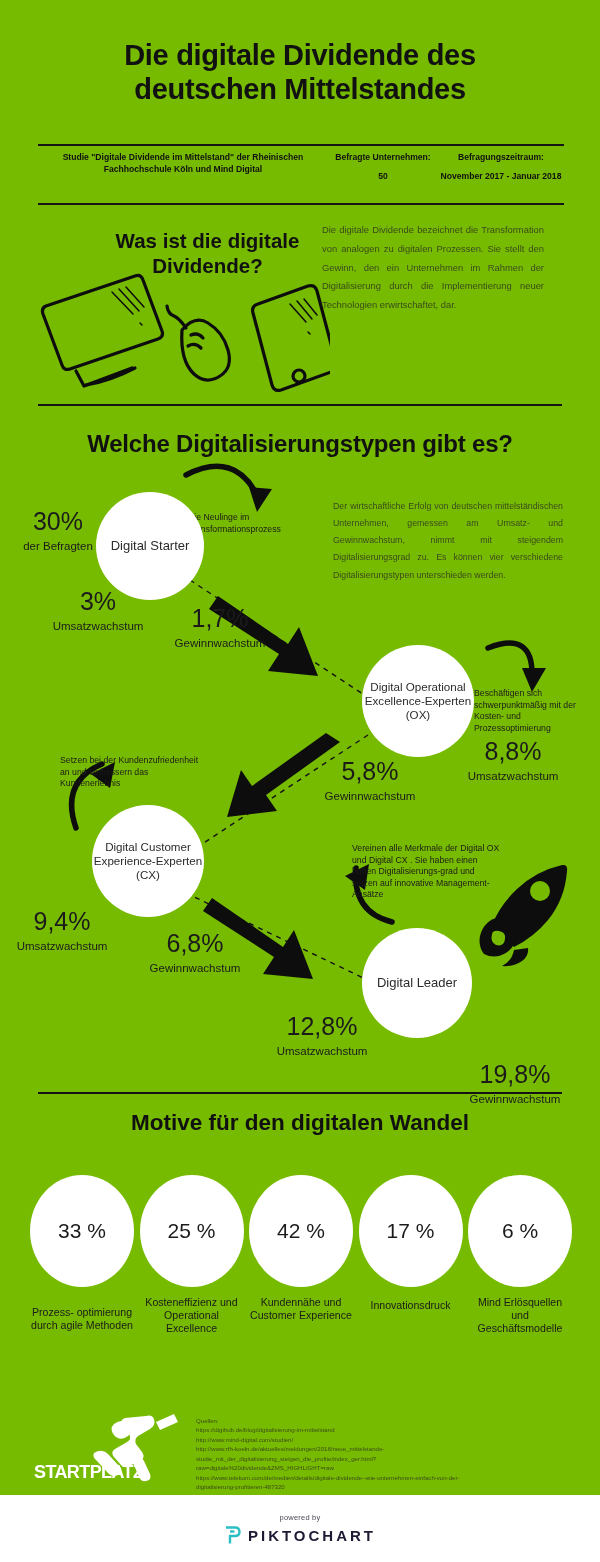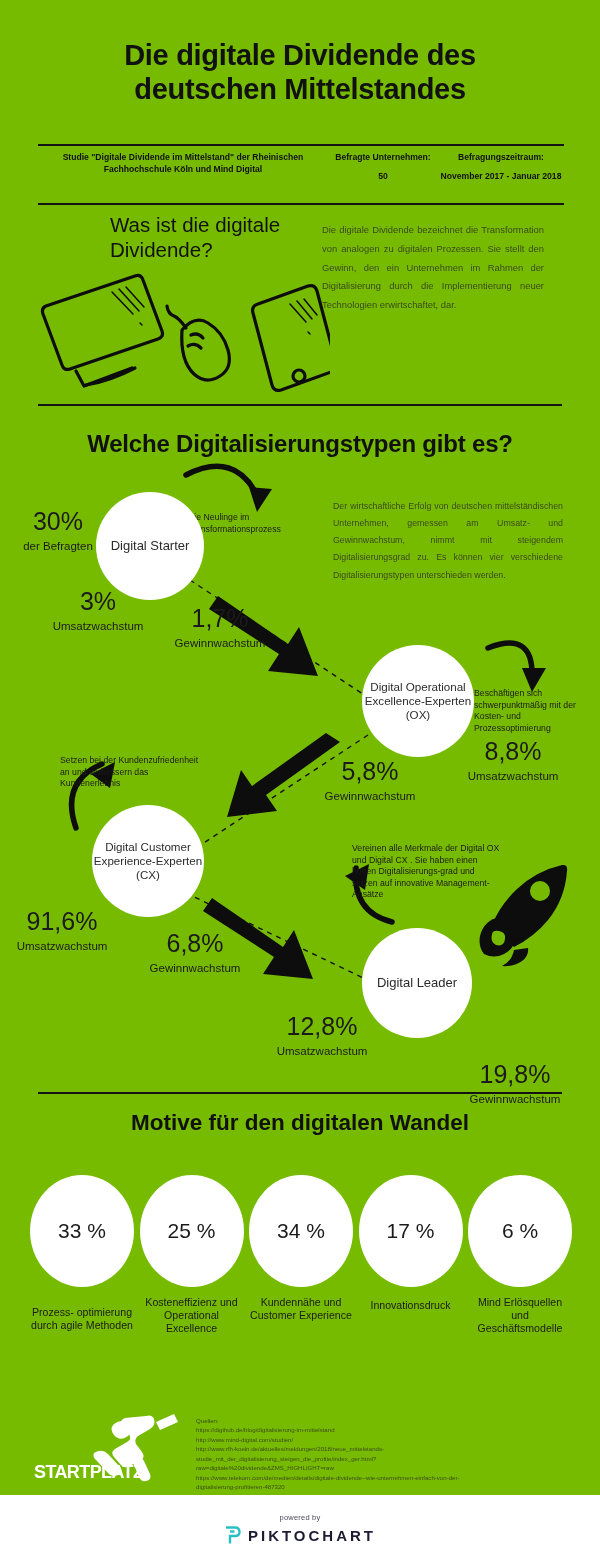--- a/index.html
+++ b/index.html
@@ -67,25 +67,25 @@
     padding-top: 2px;
   }
   .meta-study { width: 290px; }
   .meta-count { width: 110px; }
   .meta-period { width: 126px; }
   .meta-value { display: block; margin-top: 7px; }
 
   
   .q1-heading {
     position: absolute;
-    left: 110px; top: 212px;
+    left: 110px; top: 228px;
     width: 195px;
-    text-align: left;
+    text-align: center;
     font-size: 20.5px;
-    font-weight: normal;
+    font-weight: bold;
     line-height: 1.22;
     color: #111111;
   }
   .q1-body {
     position: absolute;
     left: 322px; top: 221px;
     width: 222px;
     font-size: 9.4px;
     line-height: 2.0;
     color: #3a4a1d;
@@ -371,21 +371,21 @@
     <div class="stat st-58">
       <span class="big">5,8%</span>
       <span class="lbl">Gewinnwachstum</span>
     </div>
     <div class="stat st-88">
       <span class="big">8,8%</span>
       <span class="lbl">Umsatzwachstum</span>
     </div>
 
     <div class="stat st-94">
-      <span class="big">91,6%</span>
+      <span class="big">9,4%</span>
       <span class="lbl">Umsatzwachstum</span>
     </div>
     <div class="stat st-68">
       <span class="big">6,8%</span>
       <span class="lbl">Gewinnwachstum</span>
     </div>
 
     <div class="stat st-128">
       <span class="big">12,8%</span>
       <span class="lbl">Umsatzwachstum</span>
@@ -406,21 +406,21 @@
 agile Methoden</div>
       </div>
       <div class="motive m-1">
         <div class="motive-bubble">25 %</div>
         <div class="motive-label">Kosteneffizienz
 und
 Operational
 Excellence</div>
       </div>
       <div class="motive m-2">
-        <div class="motive-bubble">34 %</div>
+        <div class="motive-bubble">42 %</div>
         <div class="motive-label">Kundennähe
 und
 Customer
 Experience</div>
       </div>
       <div class="motive m-3">
         <div class="motive-bubble">17 %</div>
         <div class="motive-label">Innovationsdruck</div>
       </div>
       <div class="motive m-4">

